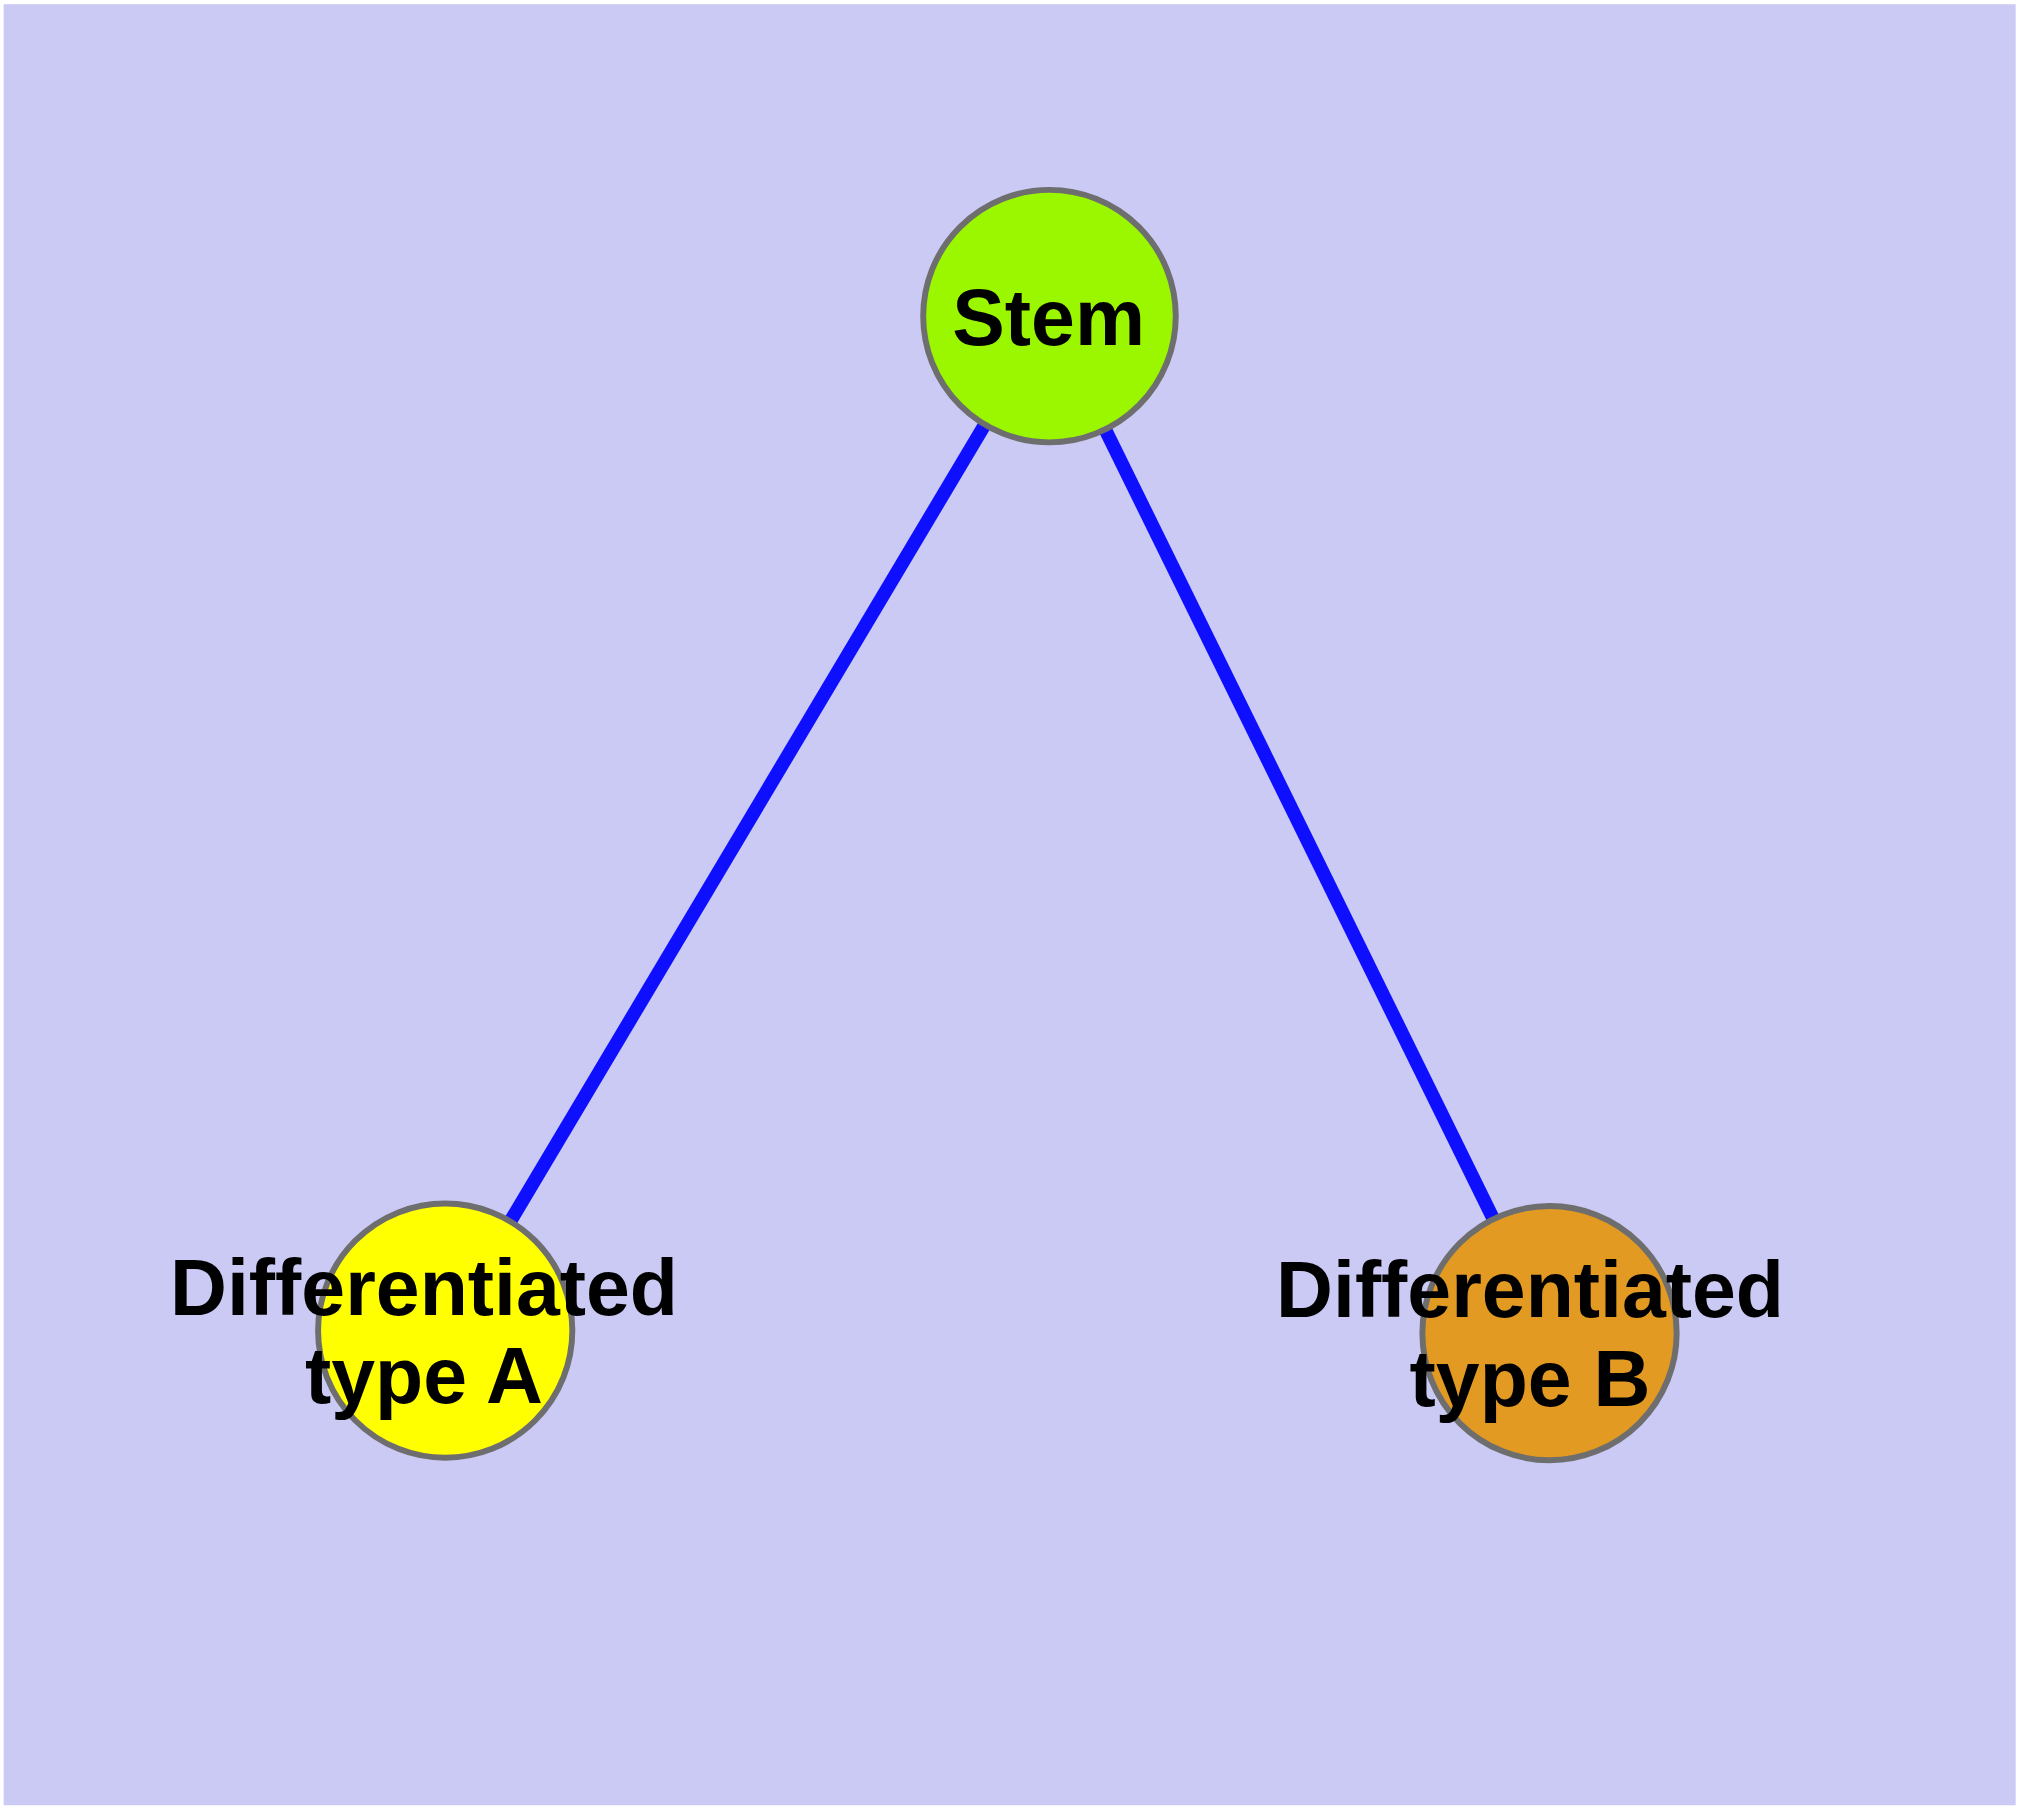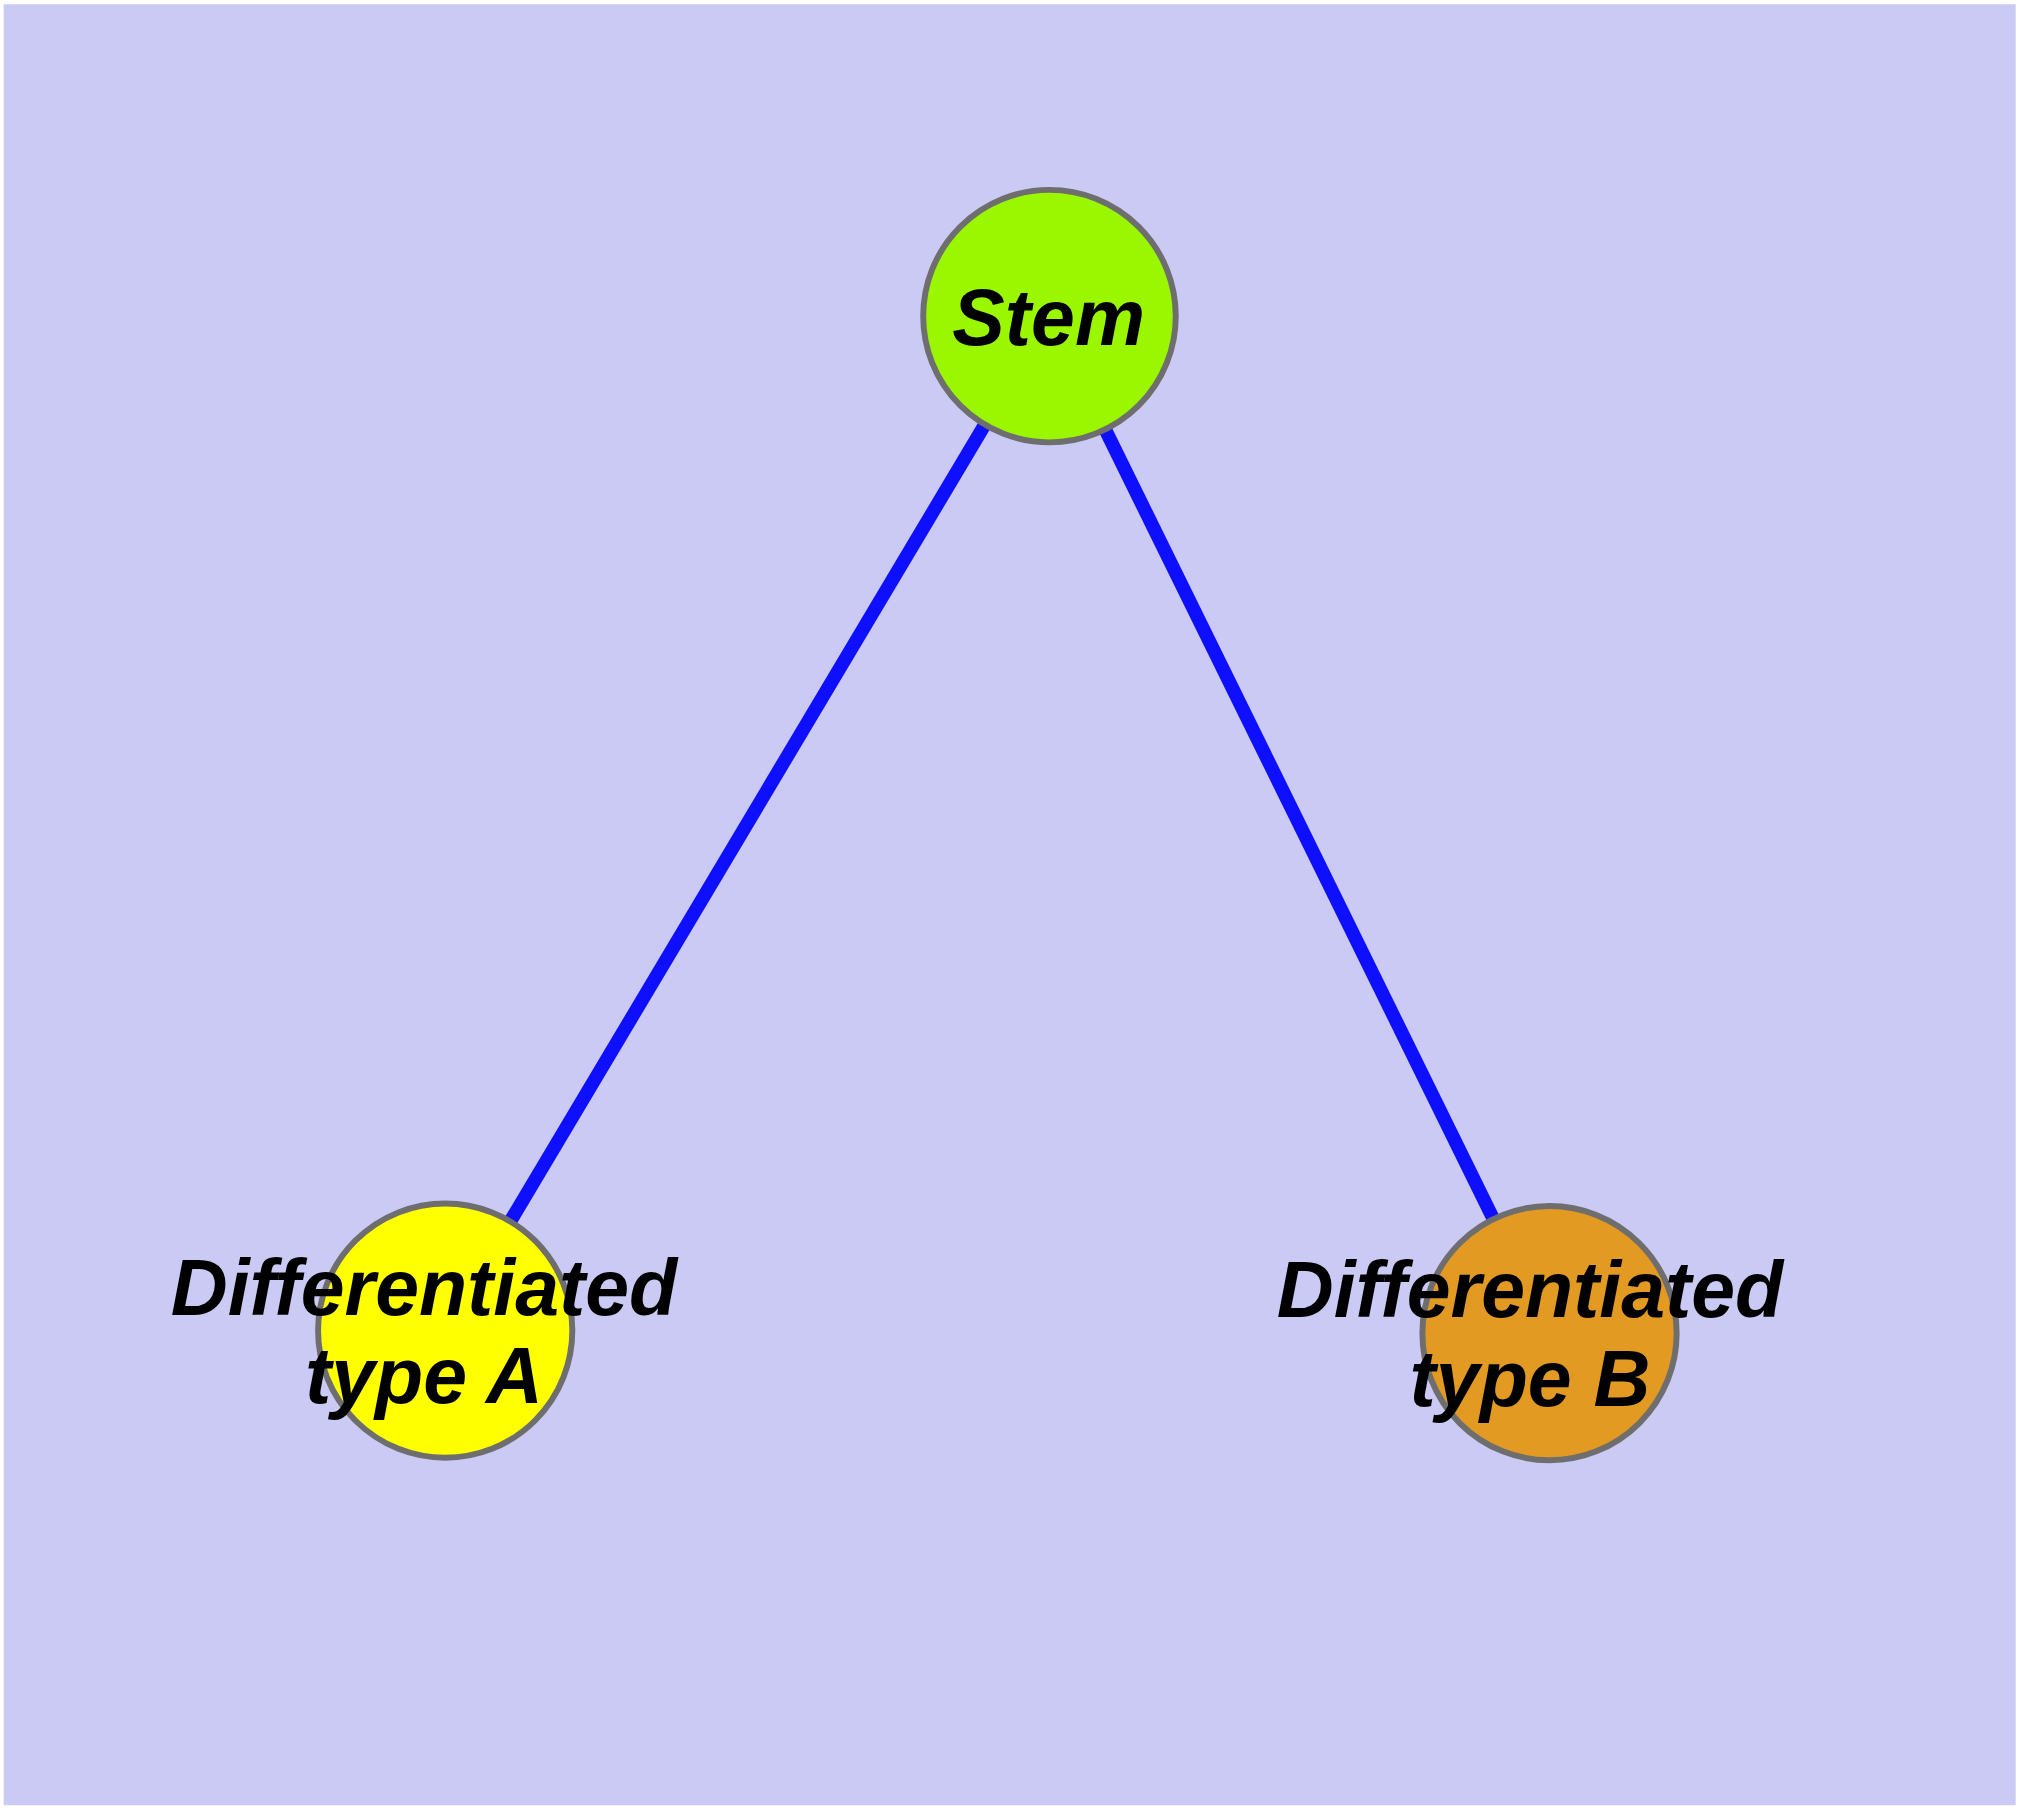--- a/index.html
+++ b/index.html
@@ -7,21 +7,20 @@
     padding: 0;
     background: #ffffff;
     width: 2021px;
     height: 1812px;
     overflow: hidden;
   }
   .canvas-wrap {
     position: relative;
     width: 2021px;
     height: 1732px;
-    font-style: italic;
   }
   svg {
     display: block;
   }
   .node-label {
     font-family: "Liberation Sans", sans-serif;
     font-weight: bold;
     font-size: 93px;
   }
   .edge-line {

